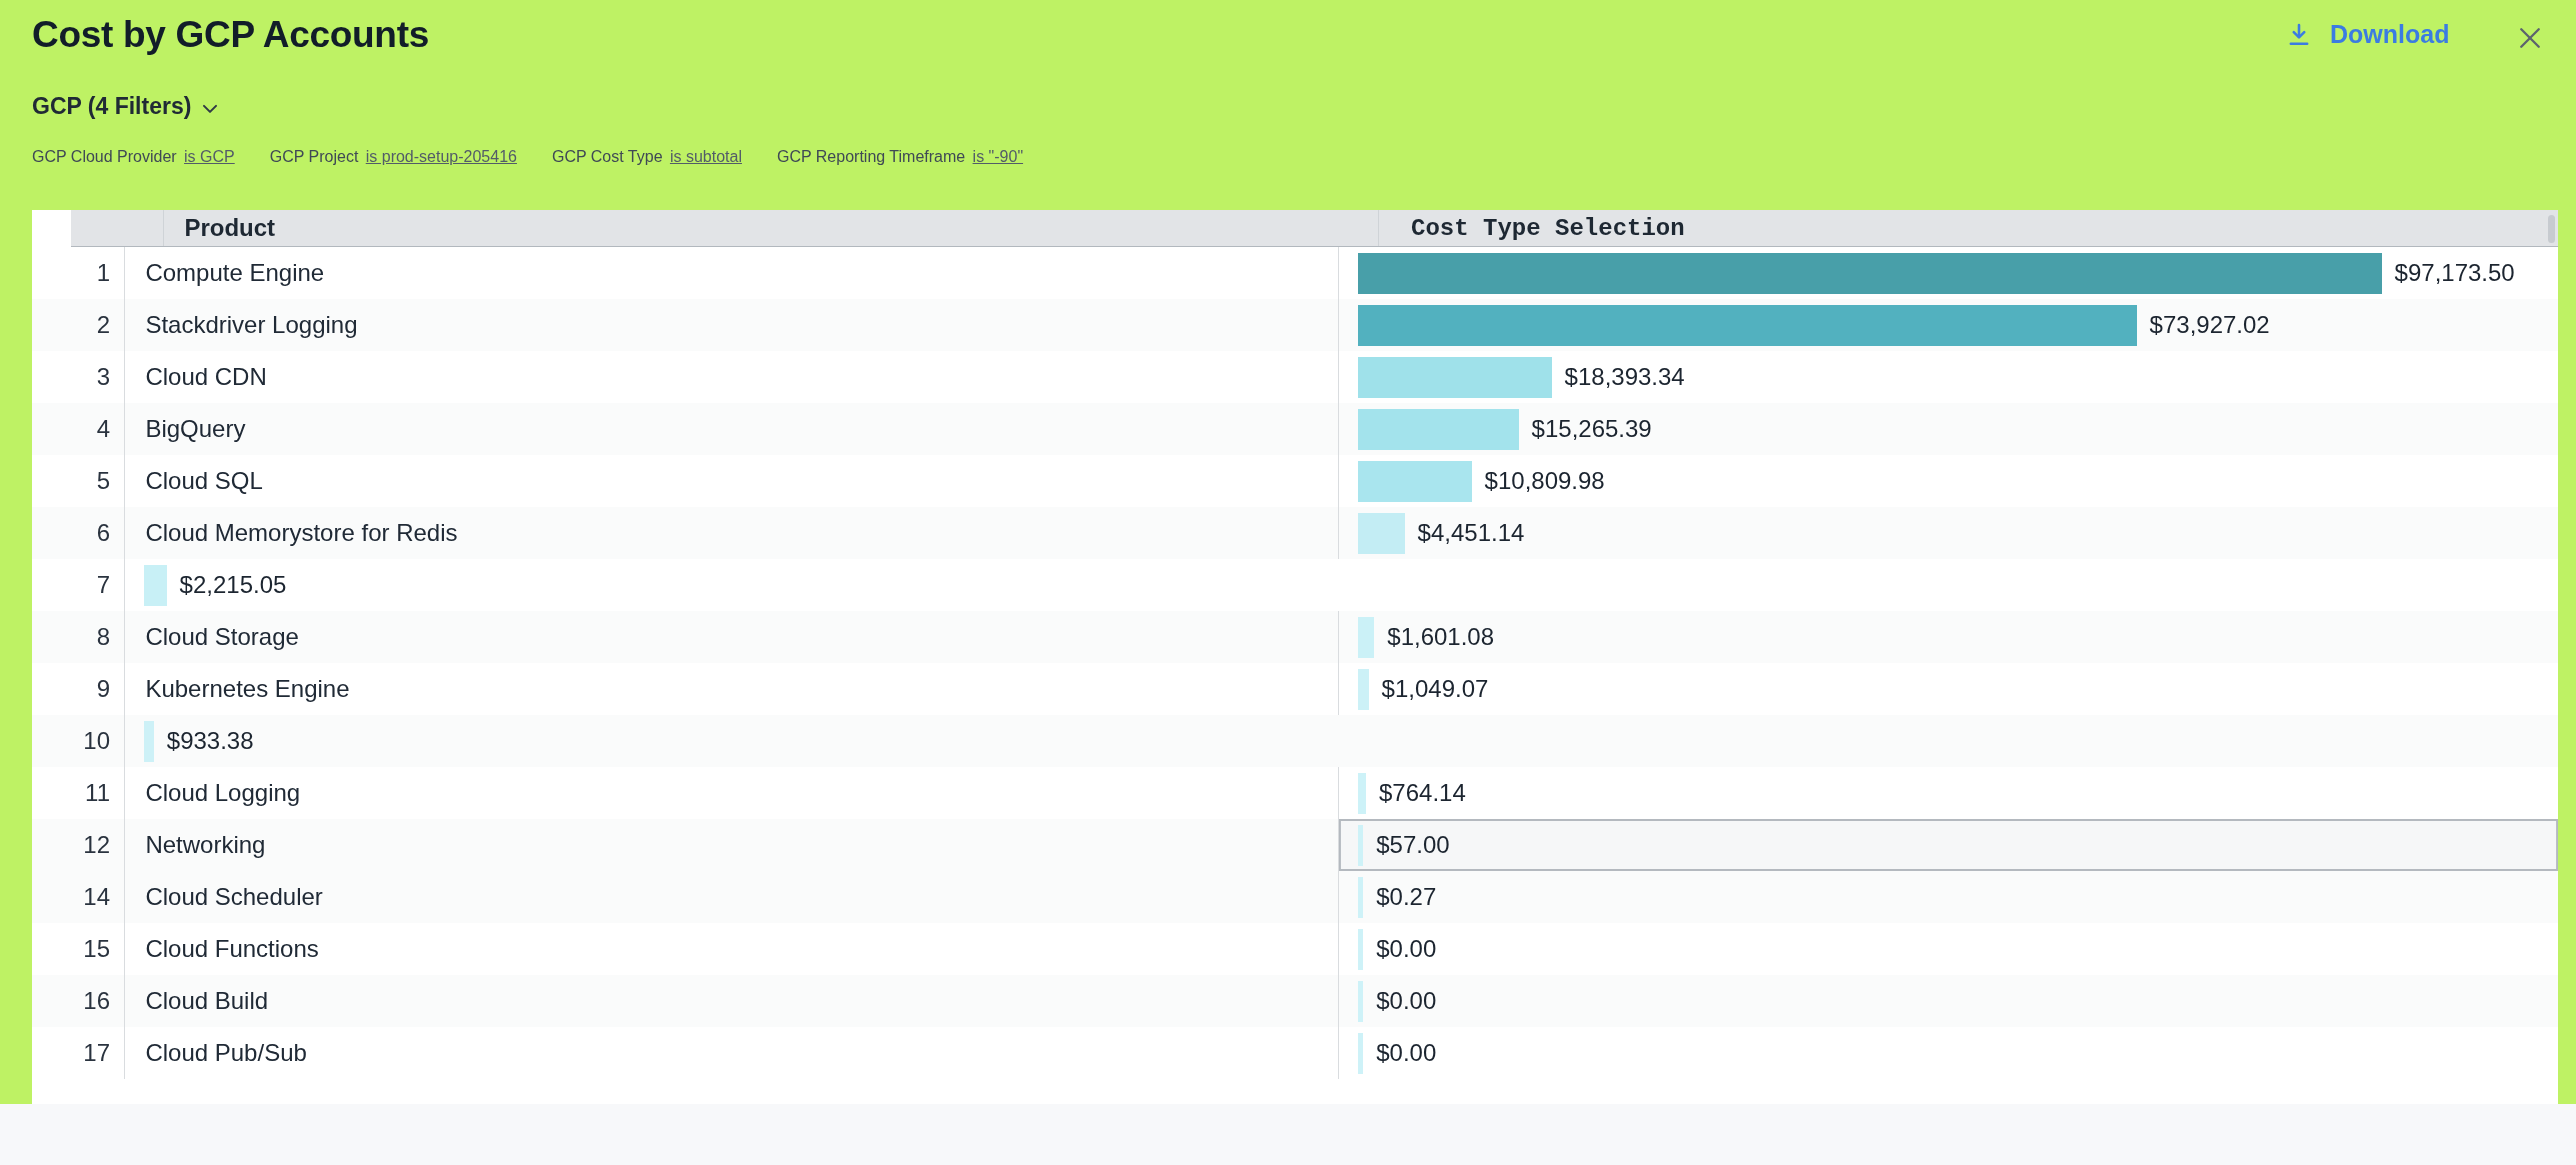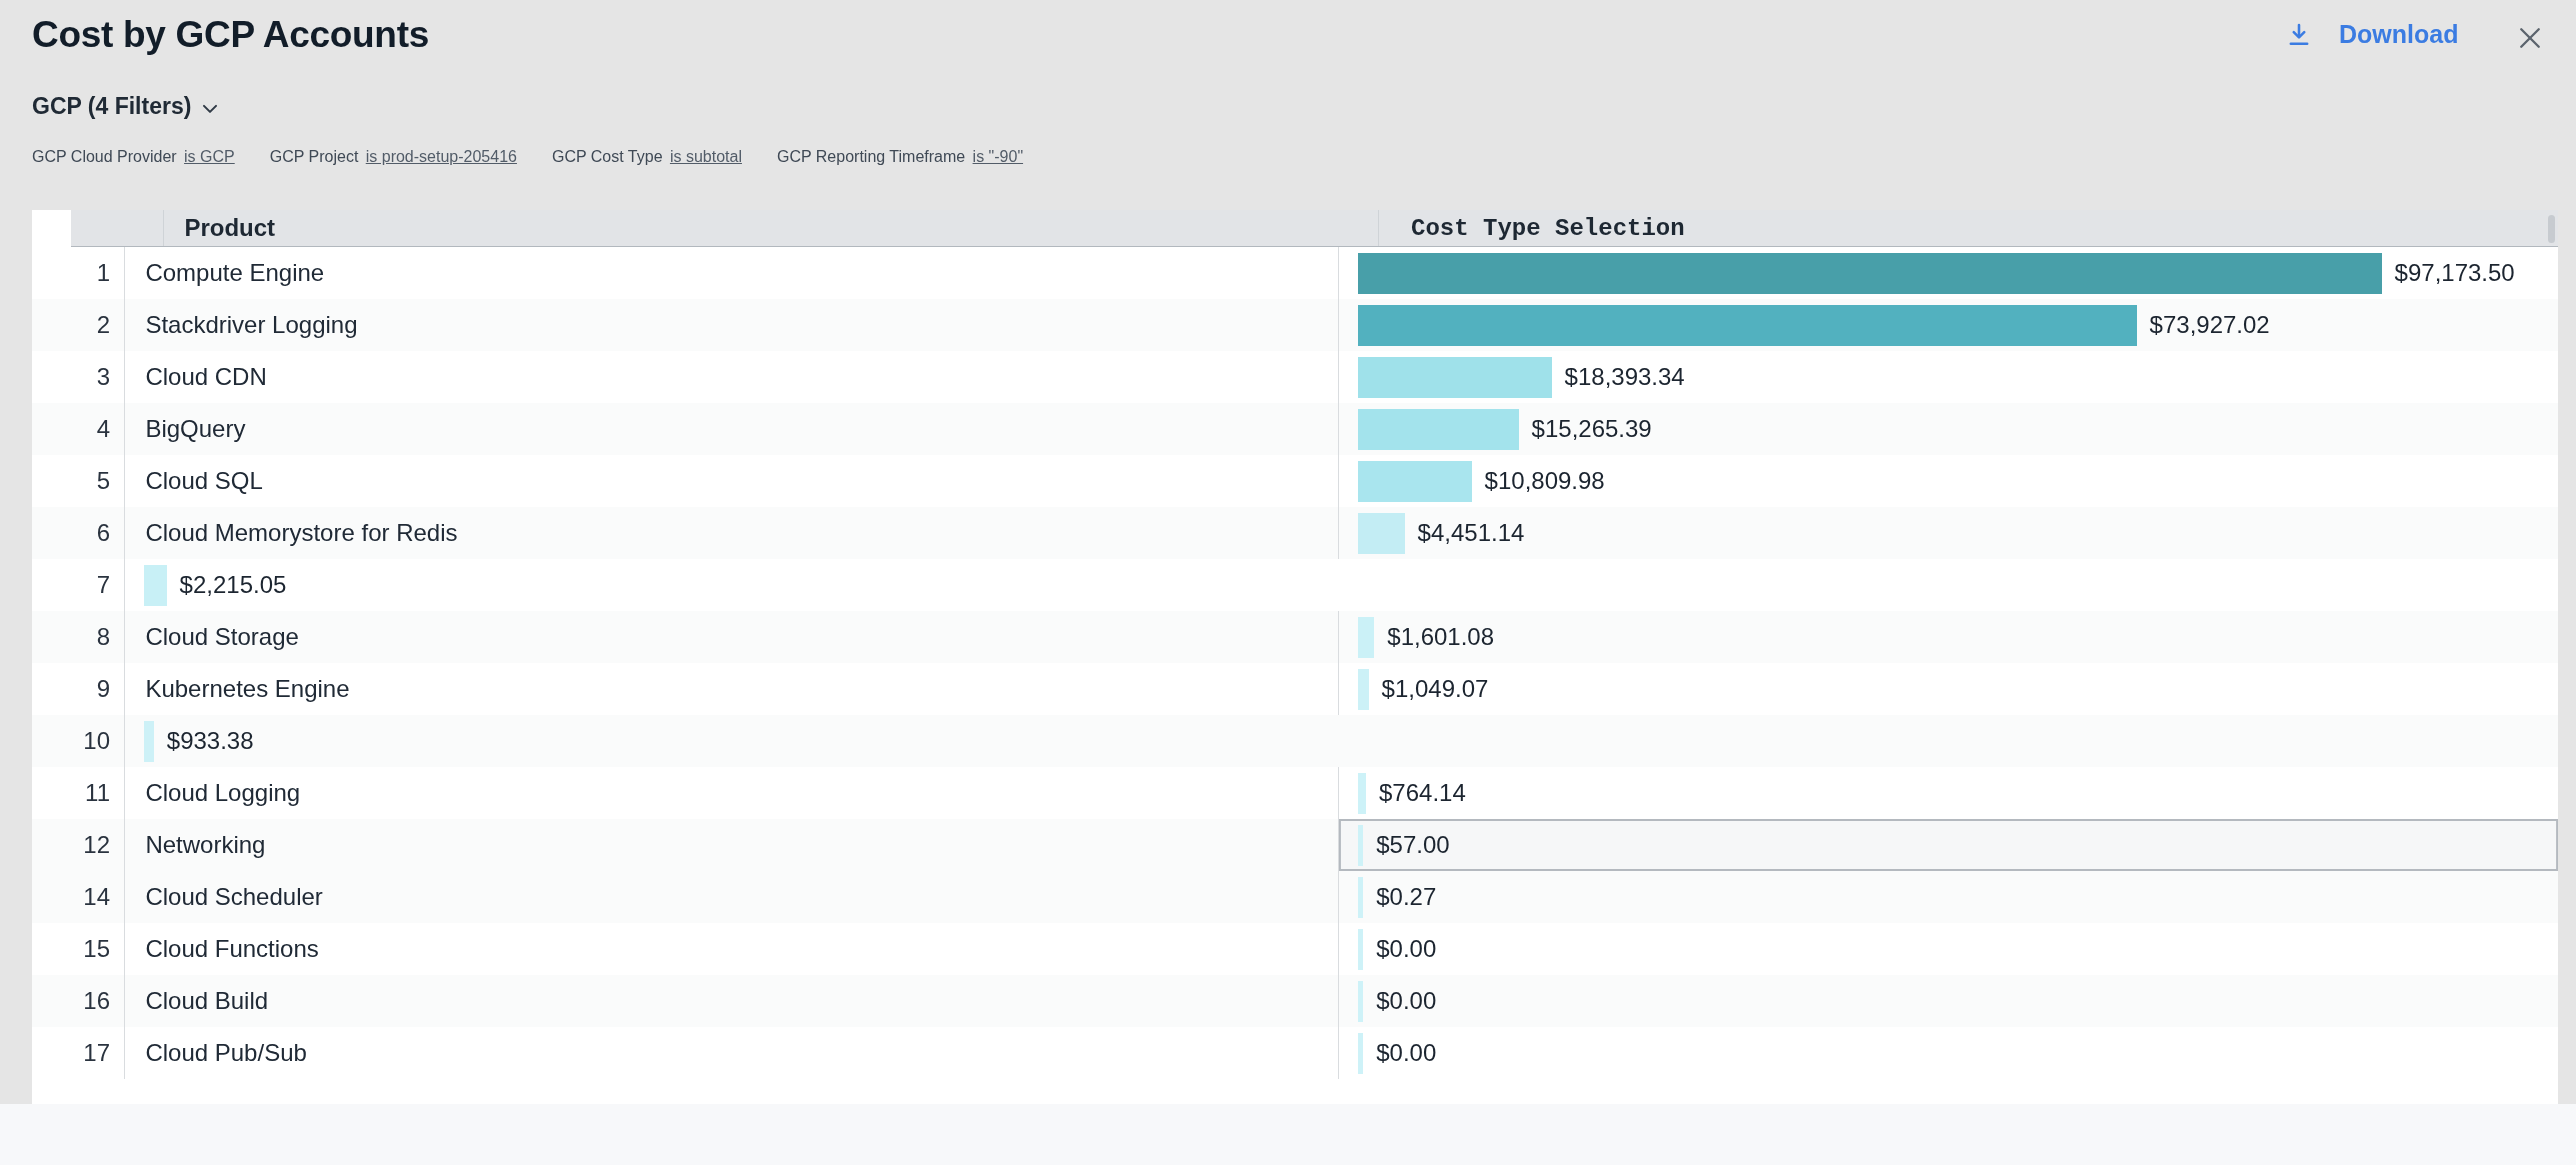--- a/index.html
+++ b/index.html
@@ -1,23 +1,23 @@
 <!DOCTYPE html>
 <html style="font-size:15px"><head>
 <meta charset="utf-8">
 <style>
   html,body{margin:0;padding:0;}
   body{font-family:"Liberation Sans",sans-serif;background:#f7f8fa;}
-  .page{position:relative;width:2576px;height:1104px;background:#e5e5e5;overflow:hidden;}
+  .page{position:relative;width:2576px;height:1104px;background:#bef264;overflow:hidden;}
 
   
   .page-title{position:absolute;left:32px;top:13px;font-size:37px;line-height:43px;
     font-weight:700;color:#121d29;letter-spacing:-0.3px;}
   .download-btn{position:absolute;left:2285px;top:20.4px;display:flex;align-items:center;
-    gap:26px;color:#3b7ce2;font-size:25px;font-weight:700;cursor:pointer;}
+    gap:17px;color:#3b7ce2;font-size:25px;font-weight:700;cursor:pointer;}
   .download-btn svg{display:block;}
   .close-btn{position:absolute;left:2507px;top:16.7px;width:45px;height:45px;display:flex;
     align-items:center;justify-content:center;cursor:pointer;}
 
   
   .filters-toggle{position:absolute;left:32px;top:93px;display:flex;align-items:center;
     gap:11px;font-size:23px;font-weight:700;color:#202a35;cursor:pointer;}
   .filter-list{position:absolute;left:32px;top:148px;display:flex;gap:35px;font-size:16px;}
   .filter-item{display:flex;gap:7.4px;white-space:nowrap;cursor:pointer;}
   .filter-name{color:#3f4955;font-weight:500;}

